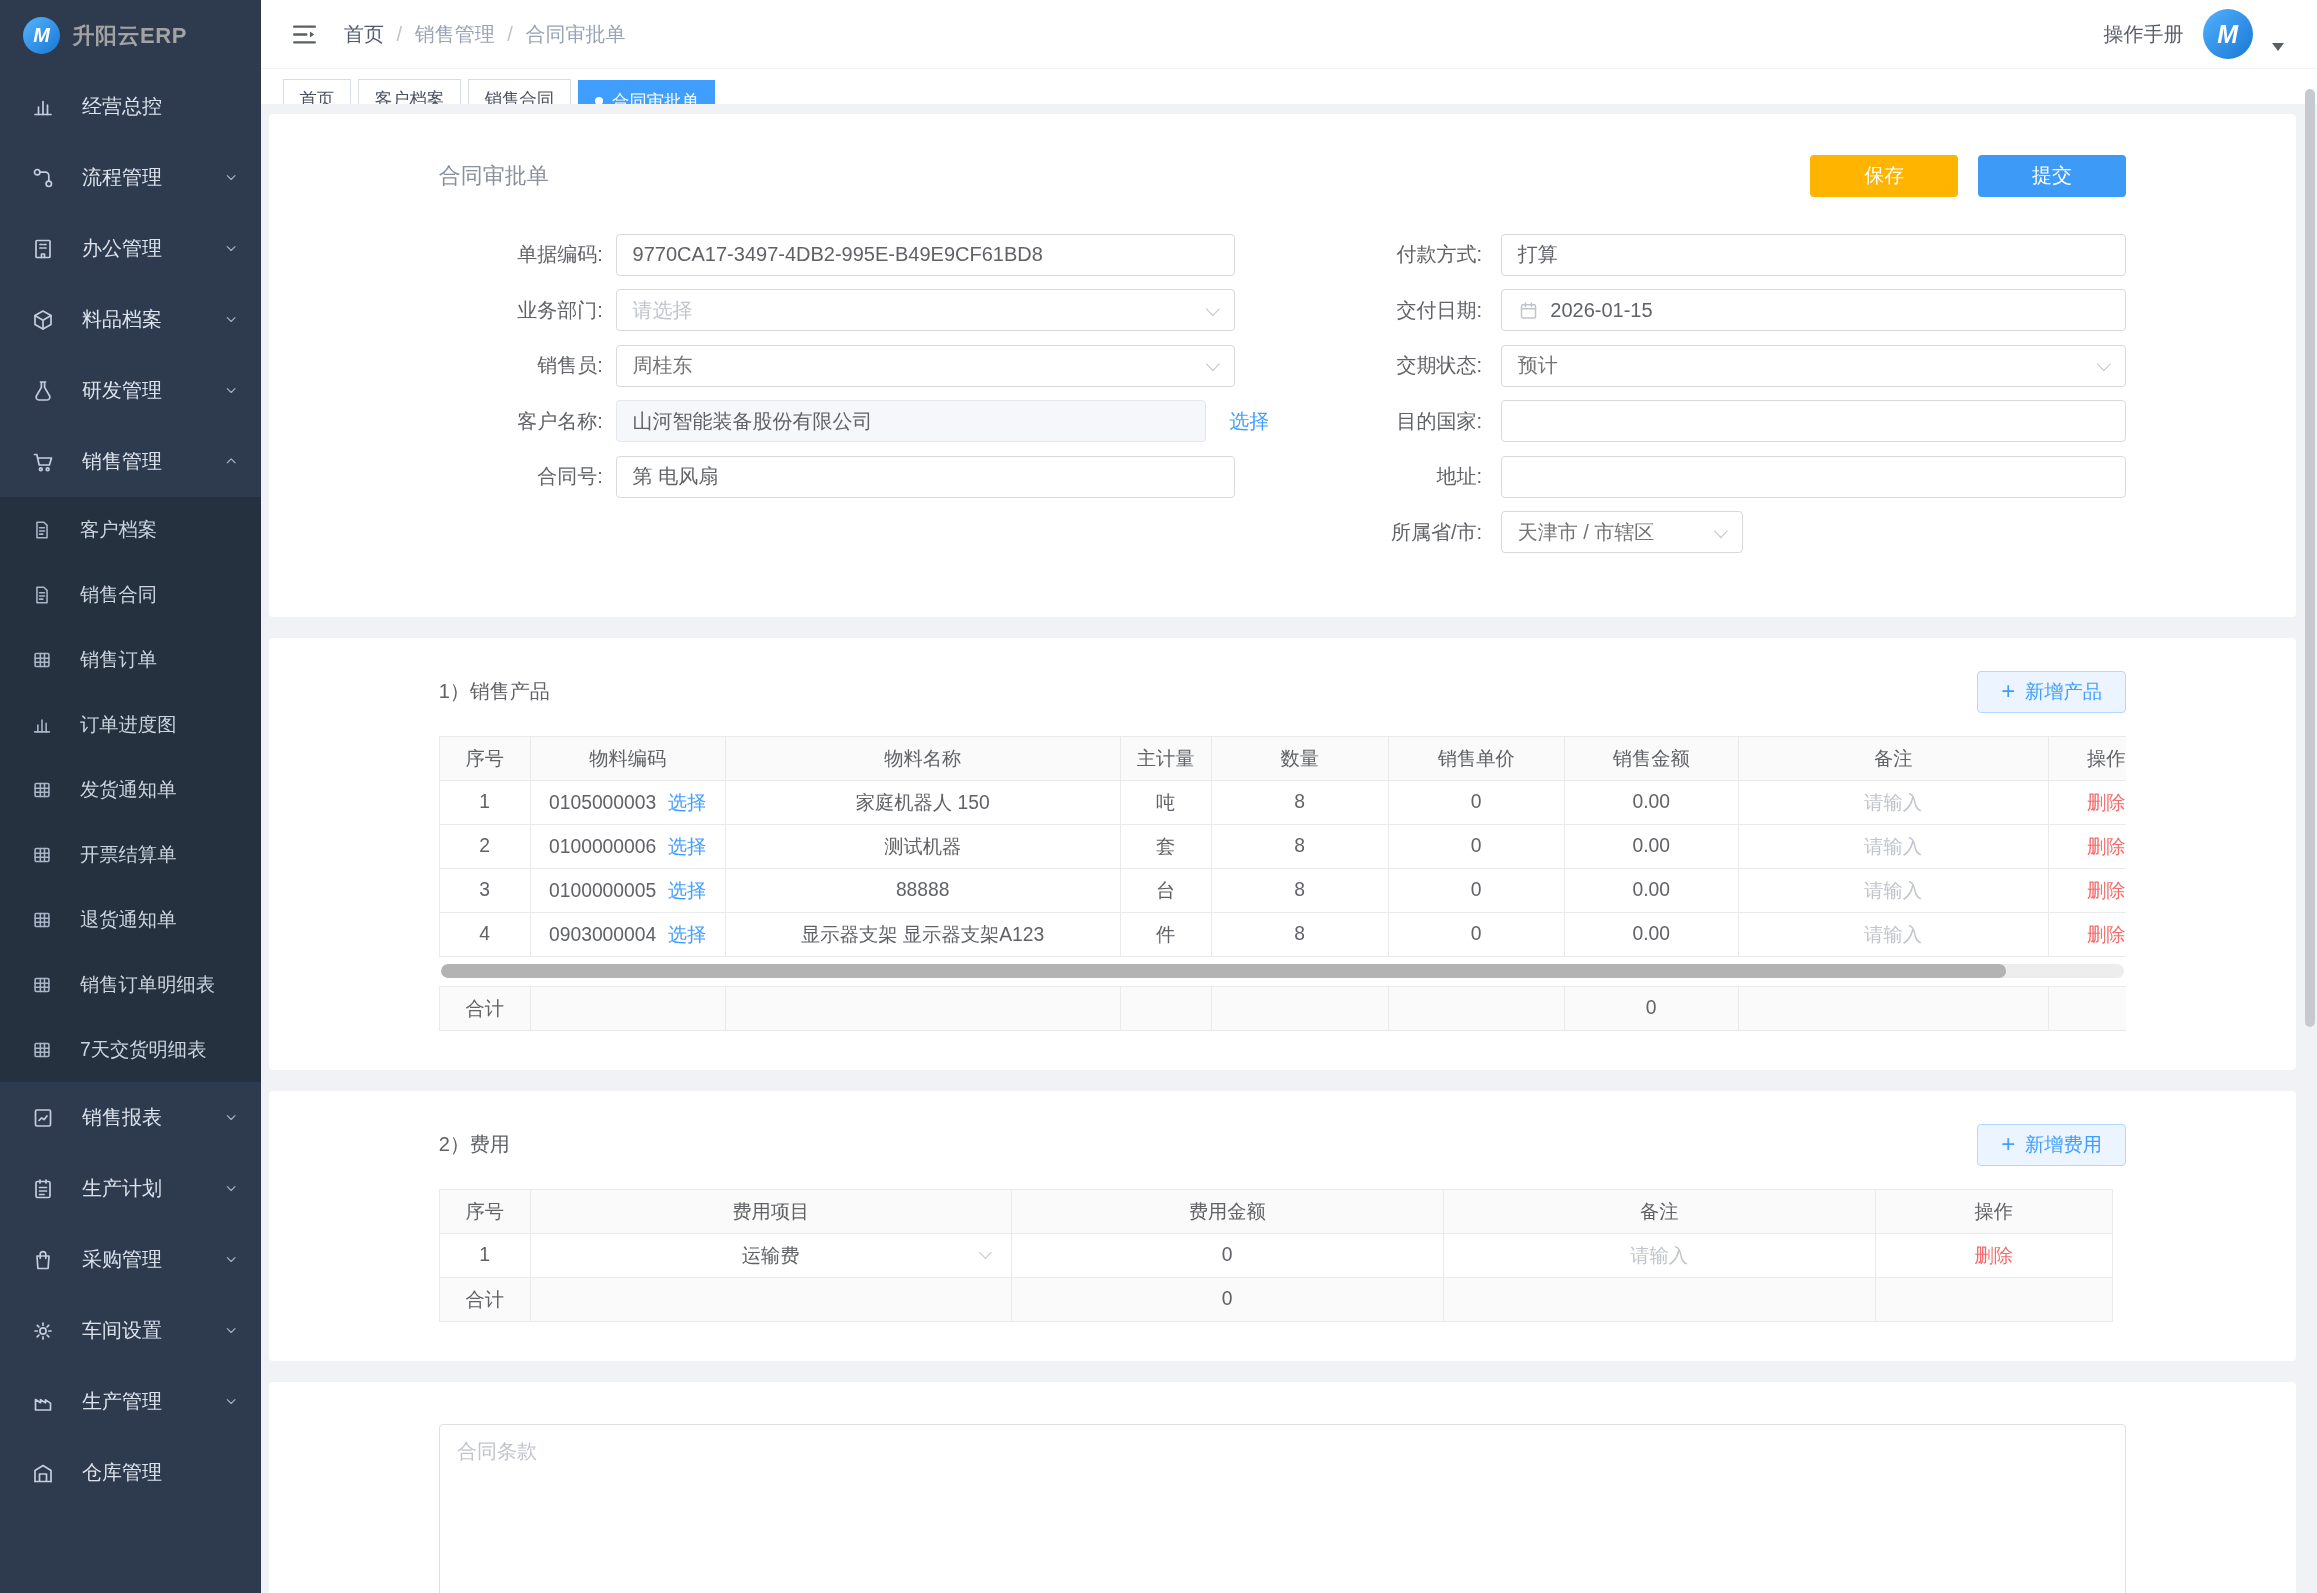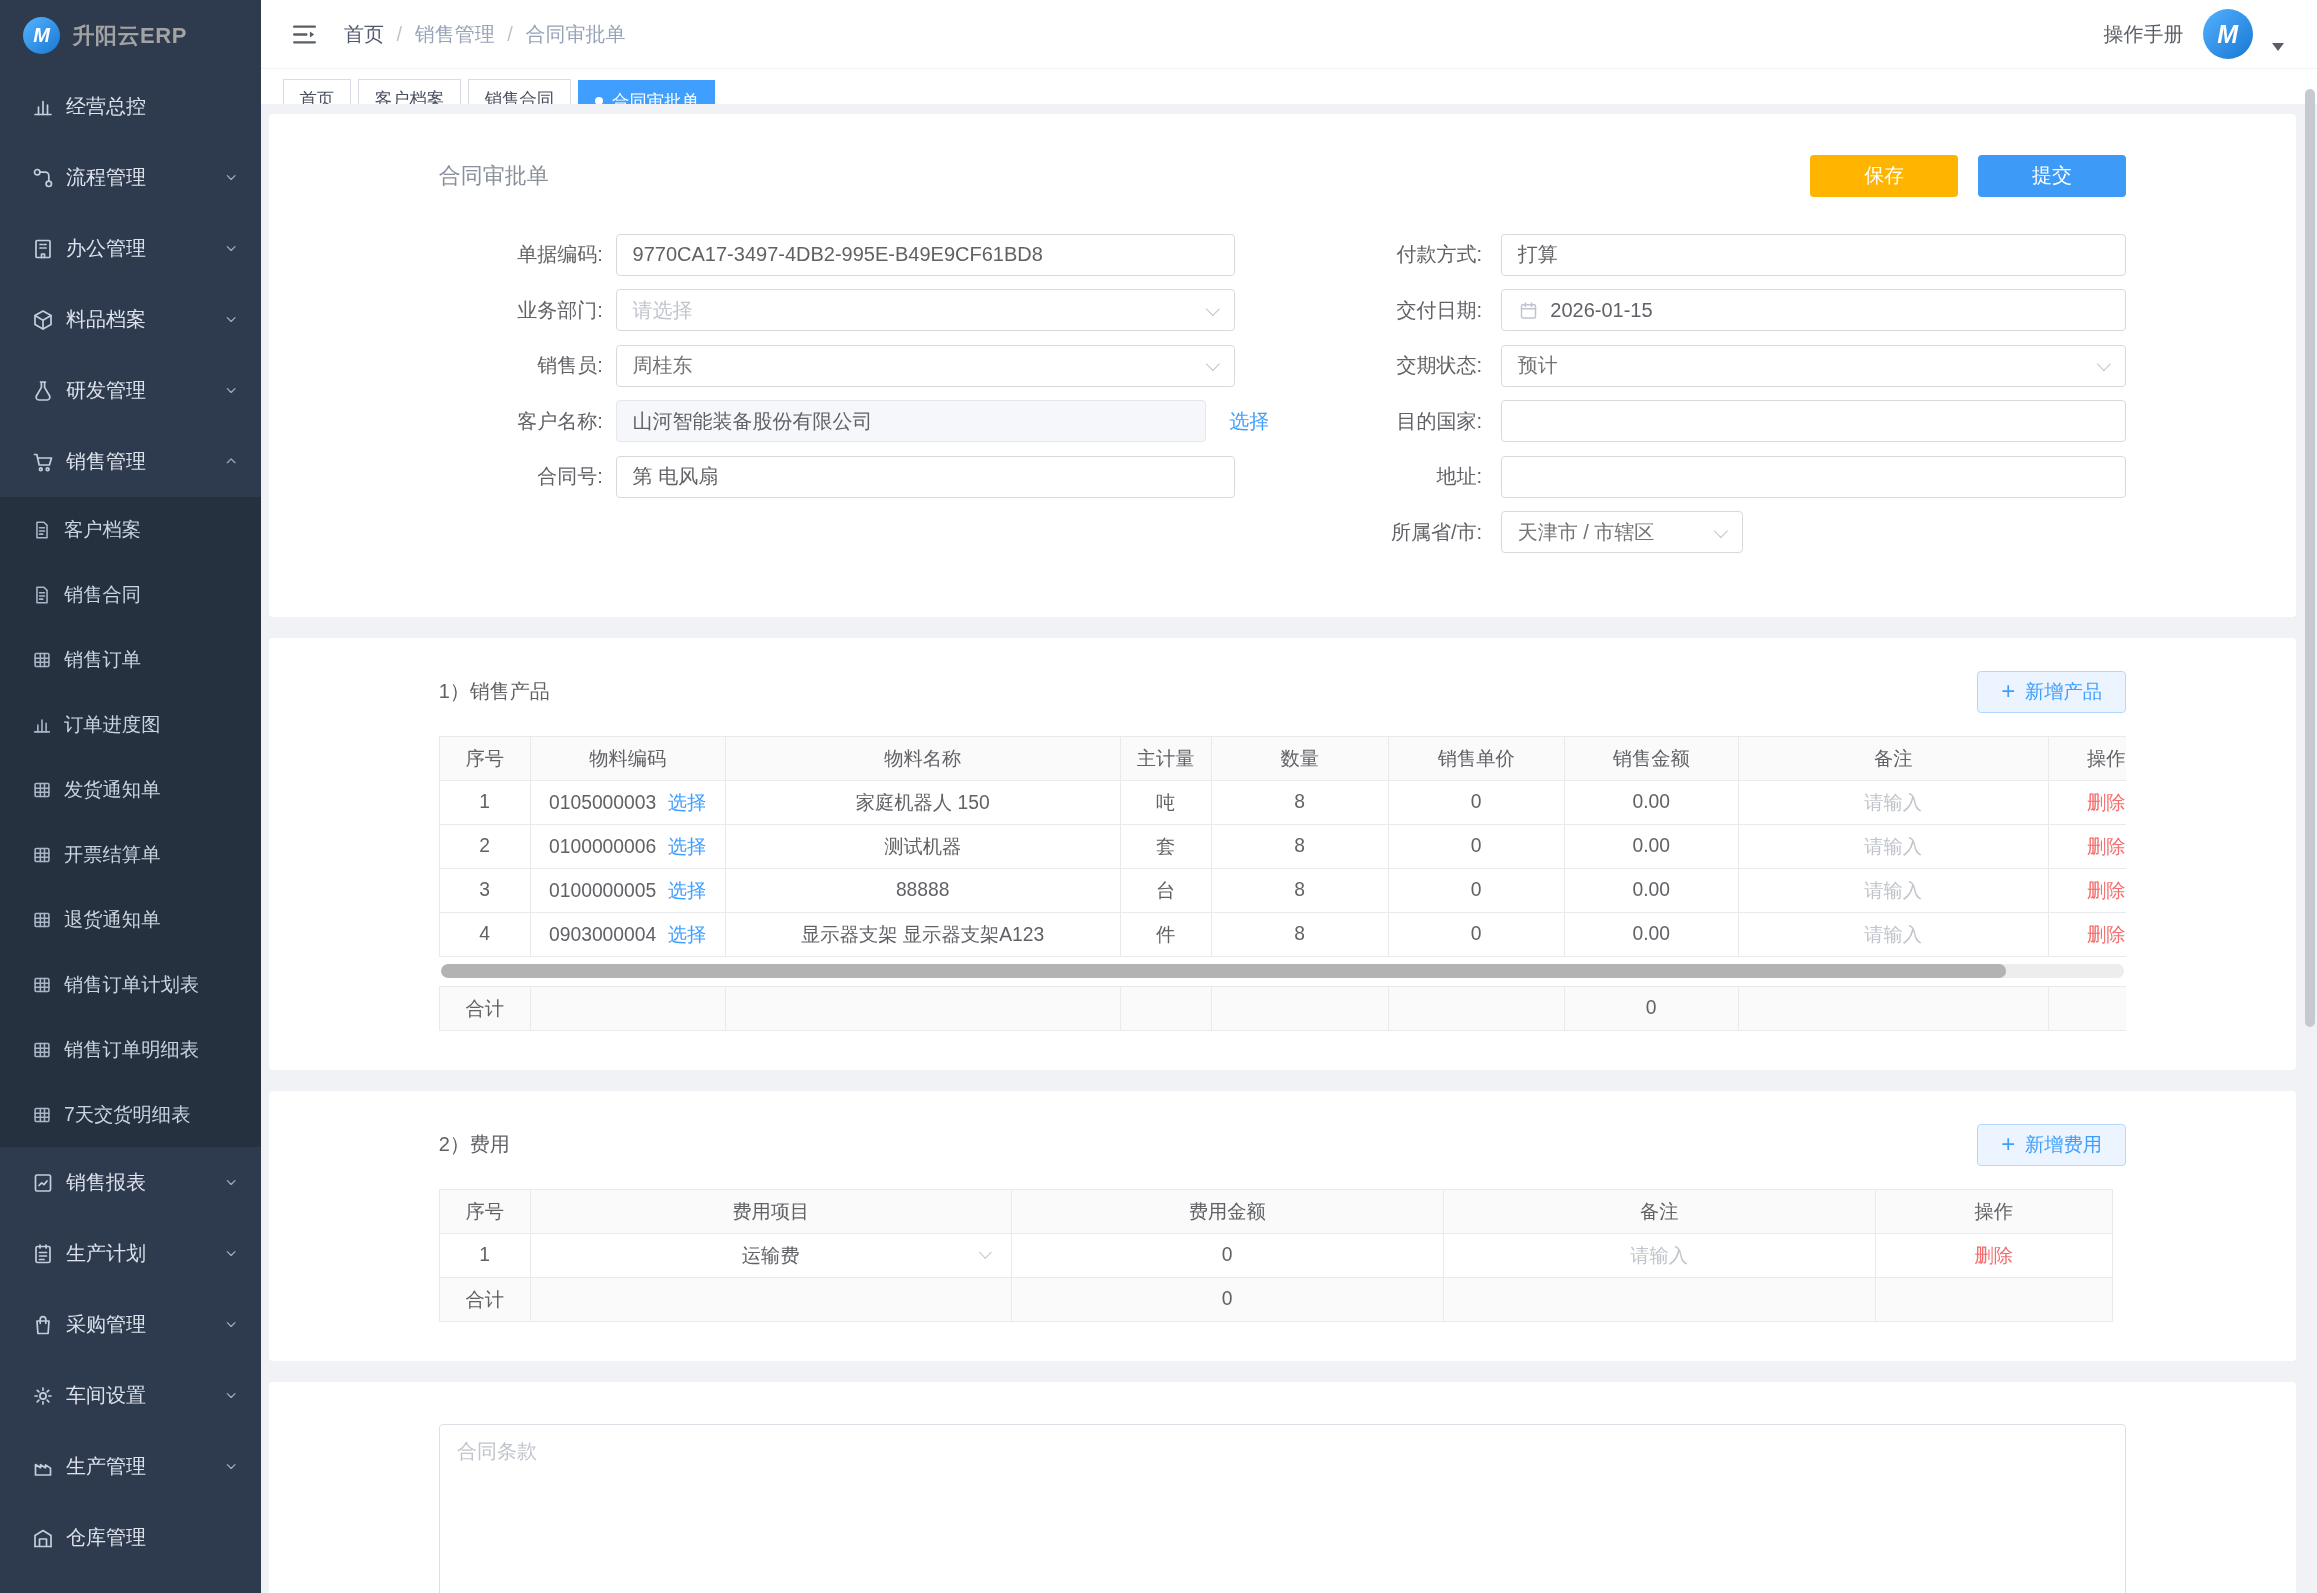--- a/index.html
+++ b/index.html
@@ -8,21 +8,21 @@
 
   .app { display:flex; width:2317px; height:1593px; }
 
   
   .sidebar { width:261px; height:1593px; background:#2e3a4e; flex:none; overflow:hidden; }
   .logo { height:71px; display:flex; align-items:center; gap:12.6px; padding-left:23px; }
   .logo-mark { width:37px; height:37px; border-radius:50%; flex:none;
     background:linear-gradient(135deg,#56b4ff,#1877d2); color:#fff; display:flex; align-items:center;
     justify-content:center; font-weight:bold; font-style:italic; font-size:20px; }
   .logo-text { color:#a3a3a3; font-size:22px; font-weight:600; letter-spacing:0.5px; }
-  .menu-item { height:71px; display:flex; align-items:center; gap:11px; padding:0 21px 0 31px;
+  .menu-item { height:71px; display:flex; align-items:center; gap:27px; padding:0 21px 0 31px;
     color:#dde3ec; font-size:20px; cursor:pointer; }
   .menu-item .mi-icon { width:24px; height:24px; flex:none; color:#c3cddd; display:flex; }
   .menu-item svg { width:100%; height:100%; }
   .mi-label { white-space:nowrap; overflow:hidden; flex:1; }
   .chev { width:18.3px; height:18.3px; color:#9fabbd; flex:none; display:flex; }
   .chev.up svg { transform:rotate(180deg); }
   .submenu { background:#263140; }
   .submenu .menu-item { height:65px; font-size:19.3px; color:#ccd4e0; }
   .submenu .mi-icon { width:22px; height:22px; color:#aab6c8; }
 
@@ -264,29 +264,20 @@
             <span class="mi-label">开票结算单</span>
           </div>
           <div class="menu-item sub">
             <span class="mi-icon">
               <svg viewBox="0 0 24 24" fill="none" stroke="currentColor" stroke-width="1.7" stroke-linecap="round" stroke-linejoin="round">
                 <rect x="4.5" y="5" width="15" height="14" rx="1"></rect>
                 <path d="M4.5 10h15M4.5 14.5h15M10.2 5v14M14.7 5v14"></path>
               </svg>
             </span>
             <span class="mi-label">退货通知单</span>
-          </div>
-          <div class="menu-item sub">
-            <span class="mi-icon">
-              <svg viewBox="0 0 24 24" fill="none" stroke="currentColor" stroke-width="1.7" stroke-linecap="round" stroke-linejoin="round">
-                <rect x="4.5" y="5" width="15" height="14" rx="1"></rect>
-                <path d="M4.5 10h15M4.5 14.5h15M10.2 5v14M14.7 5v14"></path>
-              </svg>
-            </span>
-            <span class="mi-label">销售订单计划表</span>
           </div>
           <div class="menu-item sub">
             <span class="mi-icon">
               <svg viewBox="0 0 24 24" fill="none" stroke="currentColor" stroke-width="1.7" stroke-linecap="round" stroke-linejoin="round">
                 <rect x="4.5" y="5" width="15" height="14" rx="1"></rect>
                 <path d="M4.5 10h15M4.5 14.5h15M10.2 5v14M14.7 5v14"></path>
               </svg>
             </span>
             <span class="mi-label">销售订单明细表</span>
           </div>

